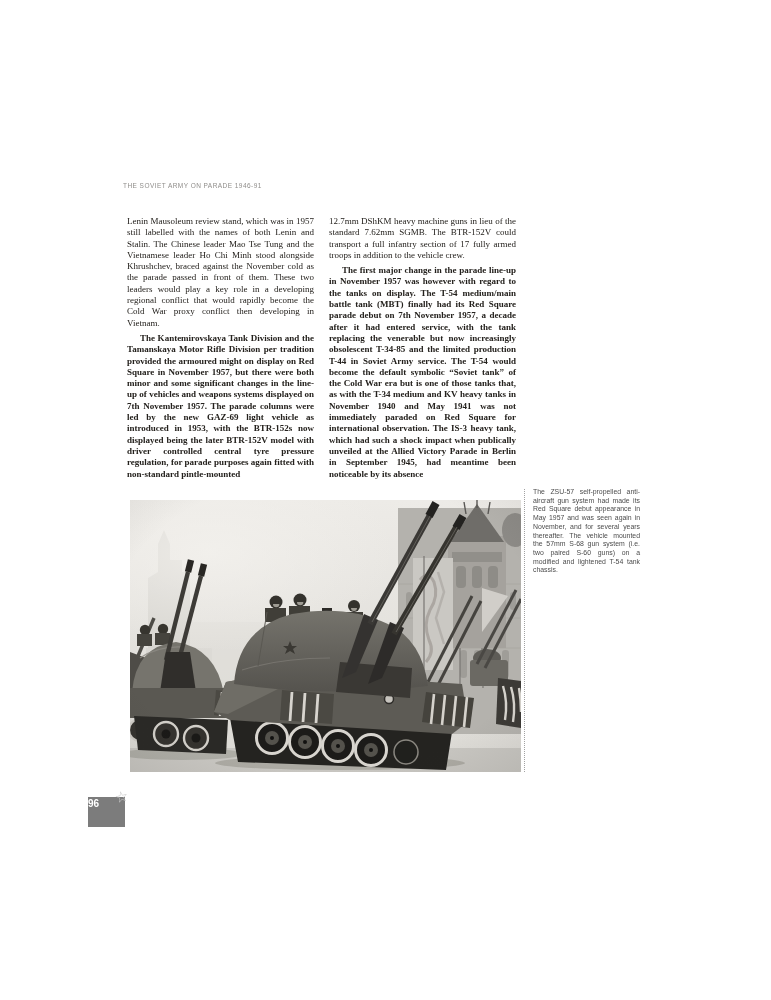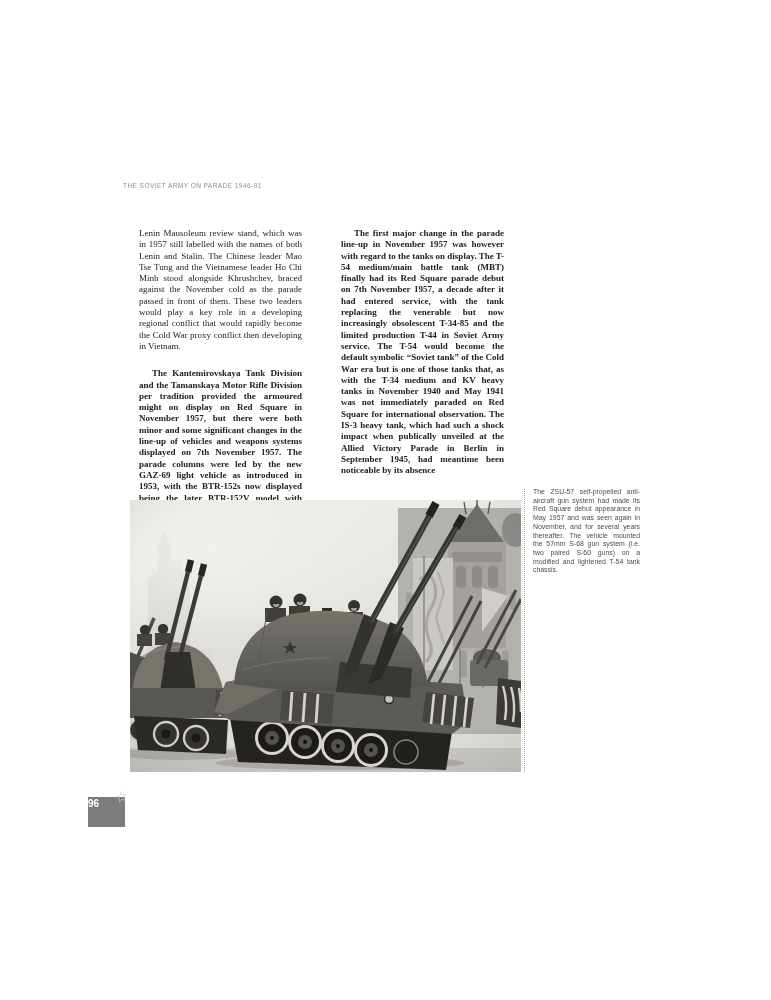--- a/index.html
+++ b/index.html
@@ -10,21 +10,21 @@
     position:absolute;left:123px;top:182px;
     font-family:"Liberation Sans",sans-serif;
     font-size:6.5px;letter-spacing:0.45px;color:#8f8d8a;
   }
 
   .col{
     position:absolute;top:212px;width:195px;
     font-size:9px;line-height:11.3px;text-align:justify;
     color:#24211d;
   }
-  .col p{margin:16px;}
+  .col p{margin:4px;}
   .col p.indent{text-indent:13px;font-weight:bold;}
   .col1{left:123px;}
   .col2{left:325px;}
 
   .photo{
     position:absolute;left:130px;top:500px;width:391px;height:272px;
   }
   .photo svg{display:block;width:100%;height:100%;}
 
   .dotted-rule{
@@ -56,20 +56,21 @@
 <div class="page">
 
   <div class="running-header">THE SOVIET ARMY ON PARADE 1946-91</div>
 
   <div class="col col1">
     <p>Lenin Mausoleum review stand, which was in 1957 still labelled with the names of both Lenin and Stalin. The Chinese leader Mao Tse Tung and the Vietnamese leader Ho Chi Minh stood alongside Khrushchev, braced against the November cold as the parade passed in front of them. These two leaders would play a key role in a developing regional conflict that would rapidly become the Cold War proxy conflict then developing in Vietnam.</p>
     <p class="indent">The Kantemirovskaya Tank Division and the Tamanskaya Motor Rifle Division per tradition provided the armoured might on display on Red Square in November 1957, but there were both minor and some significant changes in the line-up of vehicles and weapons systems displayed on 7th November 1957. The parade columns were led by the new GAZ-69 light vehicle as introduced in 1953, with the BTR-152s now displayed being the later BTR-152V model with driver controlled central tyre pressure regulation, for parade purposes again fitted with non-standard pintle-mounted</p>
   </div>
 
   <div class="col col2">
+    <p>12.7mm DShKM heavy machine guns in lieu of the standard 7.62mm SGMB. The BTR-152V could transport a full infantry section of 17 fully armed troops in addition to the vehicle crew.</p>
     <p class="indent">The first major change in the parade line-up in November 1957 was however with regard to the tanks on display. The T-54 medium/main battle tank (MBT) finally had its Red Square parade debut on 7th November 1957, a decade after it had entered service, with the tank replacing the venerable but now increasingly obsolescent T-34-85 and the limited production T-44 in Soviet Army service. The T-54 would become the default symbolic “Soviet tank” of the Cold War era but is one of those tanks that, as with the T-34 medium and KV heavy tanks in November 1940 and May 1941 was not immediately paraded on Red Square for international observation. The IS-3 heavy tank, which had such a shock impact when publically unveiled at the Allied Victory Parade in Berlin in September 1945, had meantime been noticeable by its absence</p>
   </div>
 
   <div class="photo">
     <svg viewBox="0 0 391 272" xmlns="http://www.w3.org/2000/svg">
       <defs>
         <linearGradient id="sky" x1="0" y1="0" x2="0" y2="1">
           <stop offset="0" stop-color="#edebe7"></stop>
           <stop offset="1" stop-color="#dbd9d4"></stop>
         </linearGradient>

